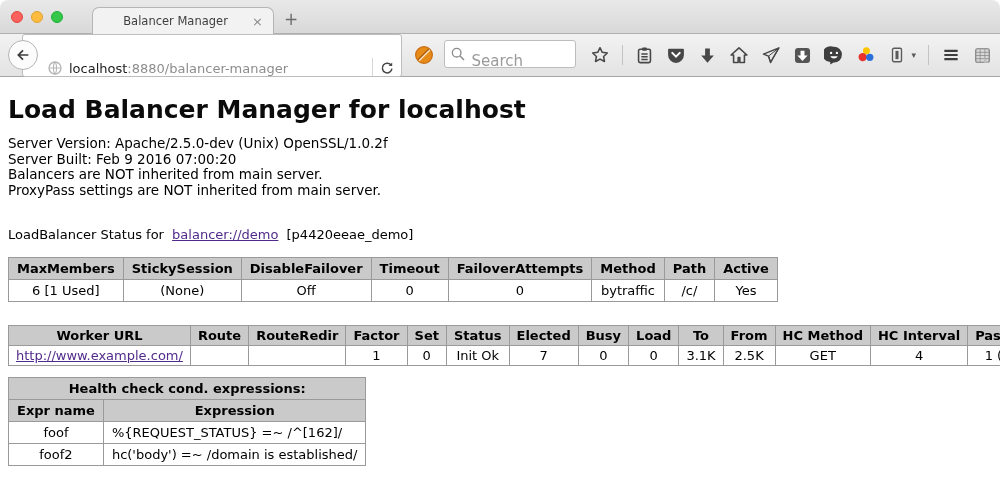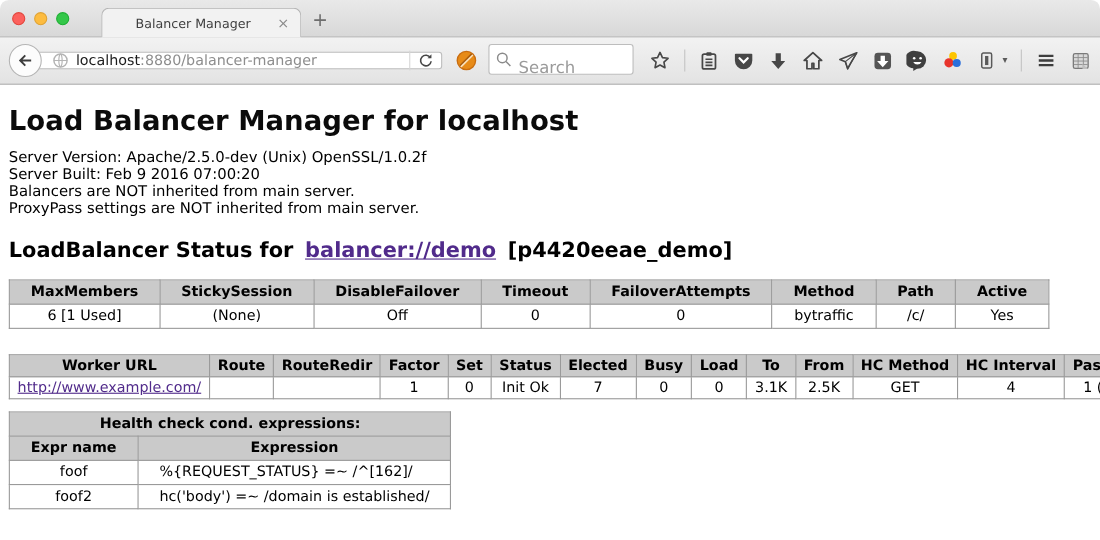--- a/index.html
+++ b/index.html
@@ -15,46 +15,46 @@
   .light.green{background:#34c749;border:1px solid #1eaf34;box-sizing:border-box;}
   .tab{margin-left:92px;width:182px;height:27px;margin-bottom:-1px;background:#f2f2f2;border:1px solid #b5b5b5;border-bottom:none;border-radius:7px 7px 0 0;display:flex;align-items:center;padding:0 8px;box-sizing:border-box;}
   .tab-title{flex:1;text-align:center;font-size:11.5px;color:#3f3f3f;white-space:nowrap;overflow:hidden;}
   .tab-close{color:#8a8a8a;font-size:13px;line-height:13px;cursor:default;padding:0 2px;}
   .new-tab{width:34px;height:26px;color:#6d6d6d;font-size:17px;text-align:center;line-height:25px;}
 
   
   .toolbar{height:43px;background:linear-gradient(#f2f2f2,#e3e3e3);border-bottom:1px solid #a6a6a6;display:flex;align-items:center;padding:0 8px;box-sizing:border-box;}
   .icon-btn{display:flex;align-items:center;justify-content:center;color:#474747;flex:0 0 auto;}
   .back-btn{width:30px;height:30px;border-radius:50%;background:#fcfcfc;border:1px solid #b5b5b5;z-index:2;margin-right:-16px;box-sizing:border-box;}
-  .url-bar{height:16px;width:404px;background:#fff;border:1px solid #bdbdbd;border-radius:3px;display:flex;align-items:center;padding:0 6px 0 24px;box-sizing:border-box;}
+  .url-bar{height:43px;width:404px;background:#fff;border:1px solid #bdbdbd;border-radius:3px;display:flex;align-items:flex-end;padding:0 6px 0 24px;box-sizing:border-box;}
   .url-text{font-size:13px;margin-left:6px;white-space:nowrap;overflow:hidden;flex:1;}
   .url-domain{color:#1c1c1c;}
   .url-rest{color:#8d8d8d;}
   .url-divider{width:1px;height:18px;background:#d6d6d6;margin:0 6px;}
   .blocked{margin:0 10px 0 12px;}
   .searchbox{position:relative;flex:0 0 auto;}
   .search-input{height:28px;width:132px;background:#fff;border:1px solid #bdbdbd;border-radius:3px;padding:15px 6px 0 26px;box-sizing:border-box;font-size:15px;color:#444;font-family:inherit;outline:none;}
   .search-input::placeholder{color:#9a9a9a;}
   .search-glass{position:absolute;left:6px;top:6px;color:#8a8a8a;}
   .tb-icons{display:flex;align-items:center;margin-left:14px;gap:12px;flex:1;}
   .vdiv{width:1px;height:20px;background:#c4c4c4;}
   .caret{font-size:9px;color:#5a5a5a;margin-left:-7px;}
   .menu-group{display:flex;align-items:center;gap:12px;margin-left:auto;}
 
   
   .content{padding:0 0 0 8px;color:#000;}
   h1{font-size:25px;margin:18px 0 12px 0;color:#0b0b0b;letter-spacing:0;}
   .info-lines{font-size:13.5px;line-height:15.5px;}
-  .section-heading{margin-top:19px;font-size:19px;font-weight:bold;}
+  .section-heading{margin-top:29px;font-size:13px;font-weight:normal;}
   a.plink{color:#512b8b;text-decoration:underline;cursor:pointer;}
   .section-heading a{margin:0 4px;}
 
   table{border-collapse:collapse;font-size:13px;background:#fff;}
   table{border:1px solid #3a3a3a;}
-  th,td{border:1px solid #9a9a9a;padding:2px 19px;height:17px;white-space:nowrap;}
+  th,td{border:1px solid #9a9a9a;padding:2px 8px;height:17px;white-space:nowrap;}
   th{background:#cacaca;font-weight:bold;text-align:center;}
   td{text-align:center;}
   td.left{text-align:left;}
   .t-balancer{margin-top:15px;}
   .t-worker{margin-top:23px;}
   .t-worker th,.t-worker td{padding:1px 7px;}
   .t-worker .url-col{min-width:158px;}
   .t-health{margin-top:11px;}
   .t-health .name-col{min-width:68px;}
 </style>

